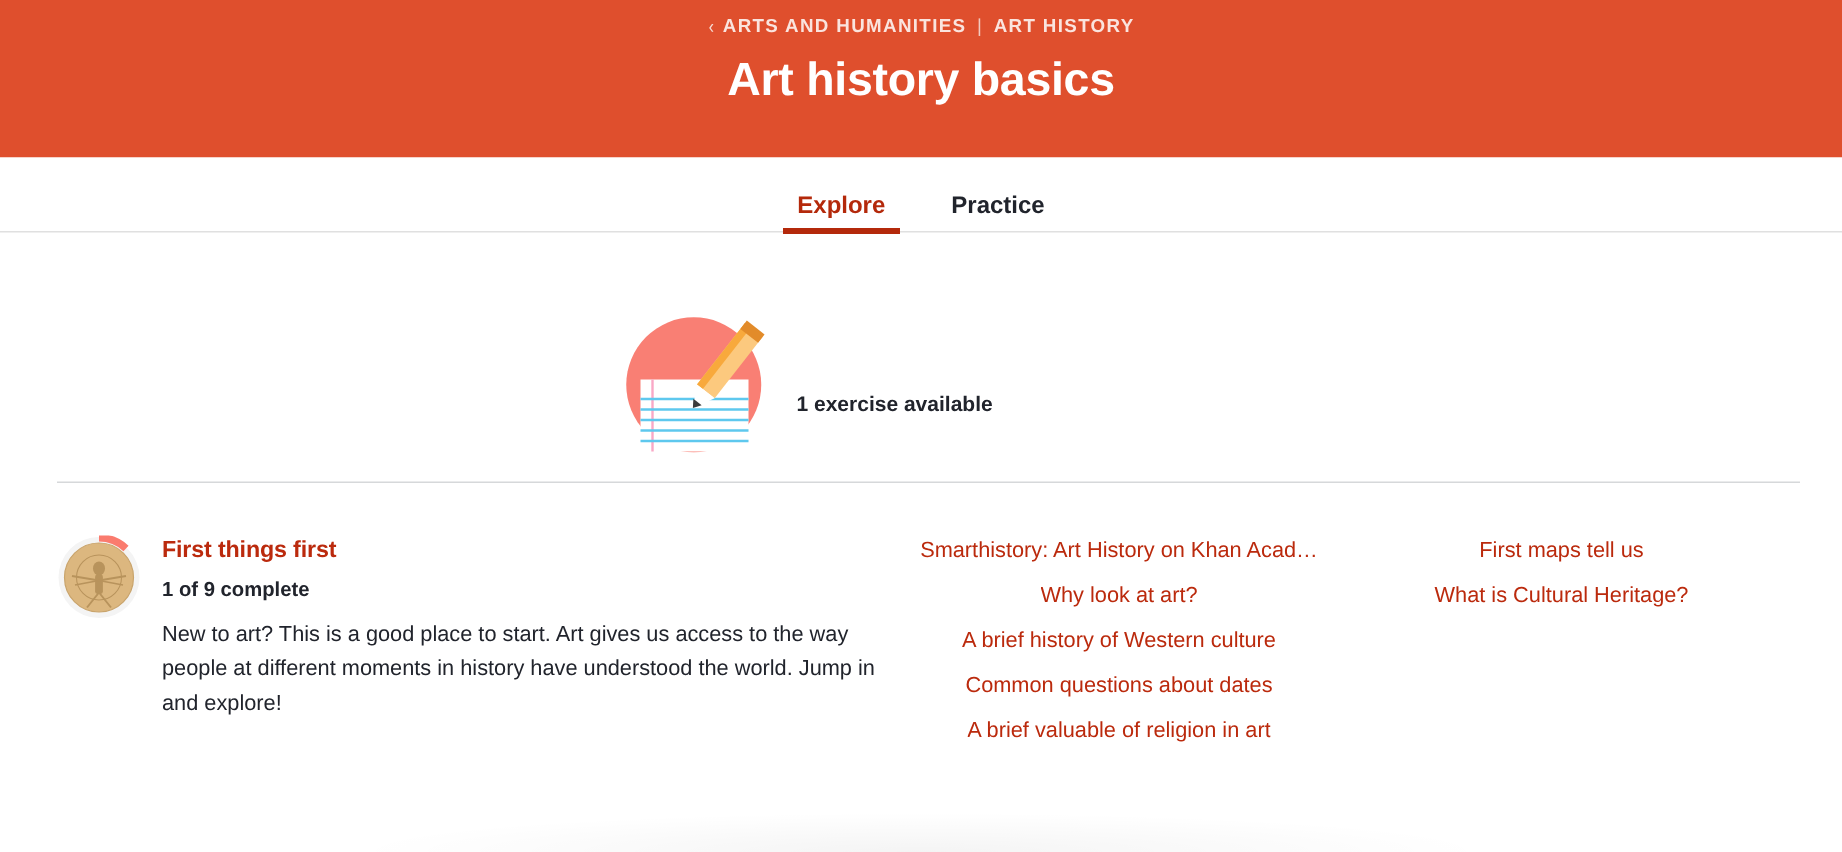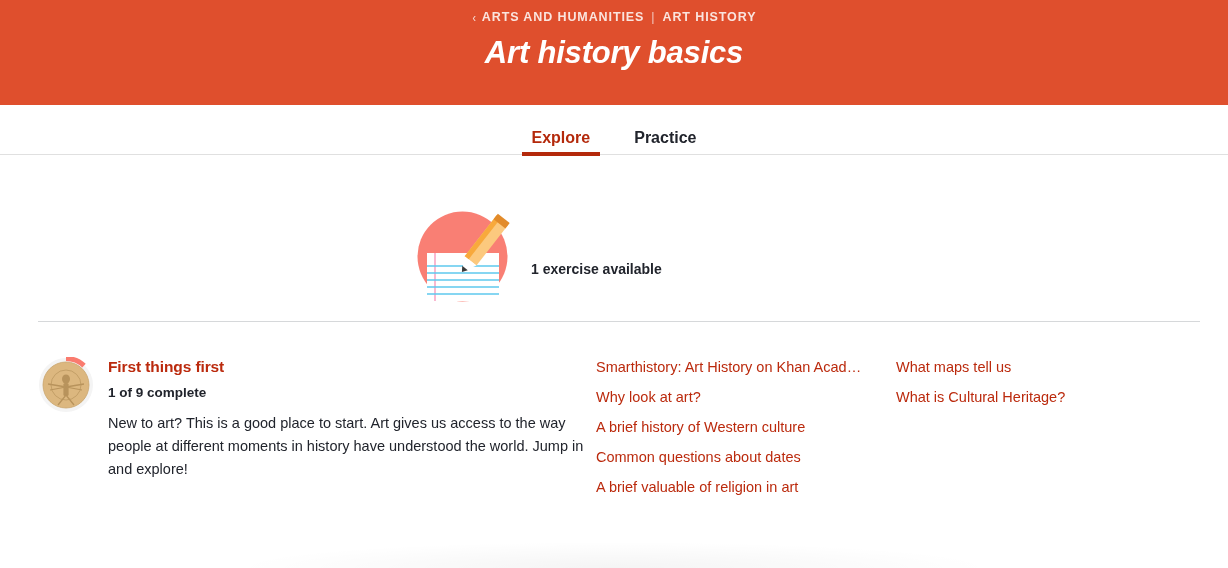--- a/index.html
+++ b/index.html
@@ -49,21 +49,20 @@
     font-weight: 300;
   }
   .breadcrumb-link { color: #fae4de; text-decoration: none; }
   .course-title {
     margin-top: 8px;
     font-size: 31px;
     line-height: 38px;
     font-weight: 700;
     color: #ffffff;
     letter-spacing: -0.2px;
-    font-style: italic;
   }
 
   
   .tabbar {
     position: relative;
     width: 100%;
     height: 50px;
     background: #ffffff;
     display: flex;
     justify-content: center;
@@ -184,20 +183,21 @@
     font-weight: 400;
     color: #21242c;
     line-height: 23px;
     max-width: 480px;
   }
 
   .link-col {
     display: flex;
     flex-direction: column;
     padding-top: 4px;
+    align-items: center;
   }
   .link-col.col-a { width: 300px; flex: 0 0 300px; }
   .link-col.col-b { width: 290px; flex: 0 0 290px; }
   .content-link {
     font-size: 14.5px;
     color: #bb2a0d;
     line-height: 20px;
     text-decoration: none;
     margin-bottom: 10px;
     white-space: nowrap;
@@ -288,19 +288,19 @@
 
   <div class="link-col col-a">
     <a class="content-link" href="#">Smarthistory: Art History on Khan Acad…</a>
     <a class="content-link" href="#">Why look at art?</a>
     <a class="content-link" href="#">A brief history of Western culture</a>
     <a class="content-link" href="#">Common questions about dates</a>
     <a class="content-link" href="#">A brief valuable of religion in art</a>
   </div>
 
   <div class="link-col col-b">
-    <a class="content-link" href="#">What maps tell us</a>
+    <a class="content-link" href="#">First maps tell us</a>
     <a class="content-link" href="#">What is Cultural Heritage?</a>
   </div>
 
 </div>
 
 <div class="bottom-shade"></div>
 
 </body></html>

